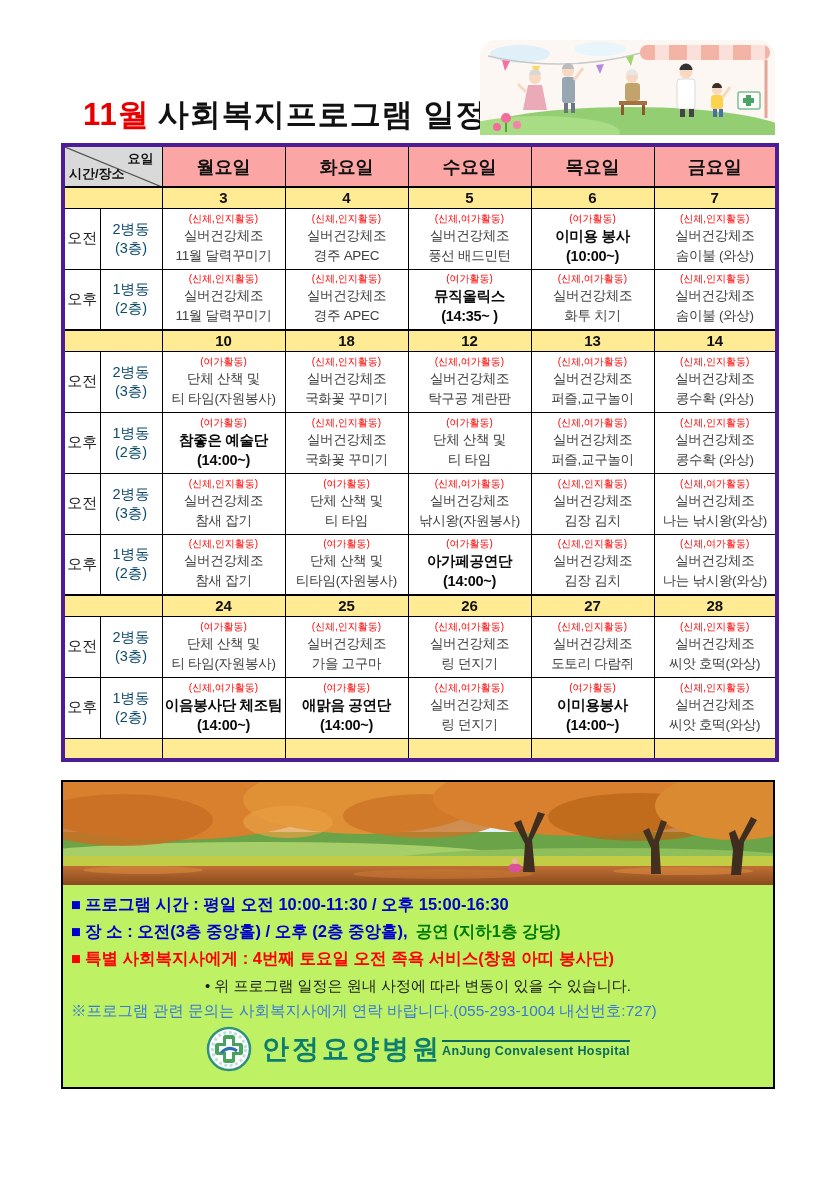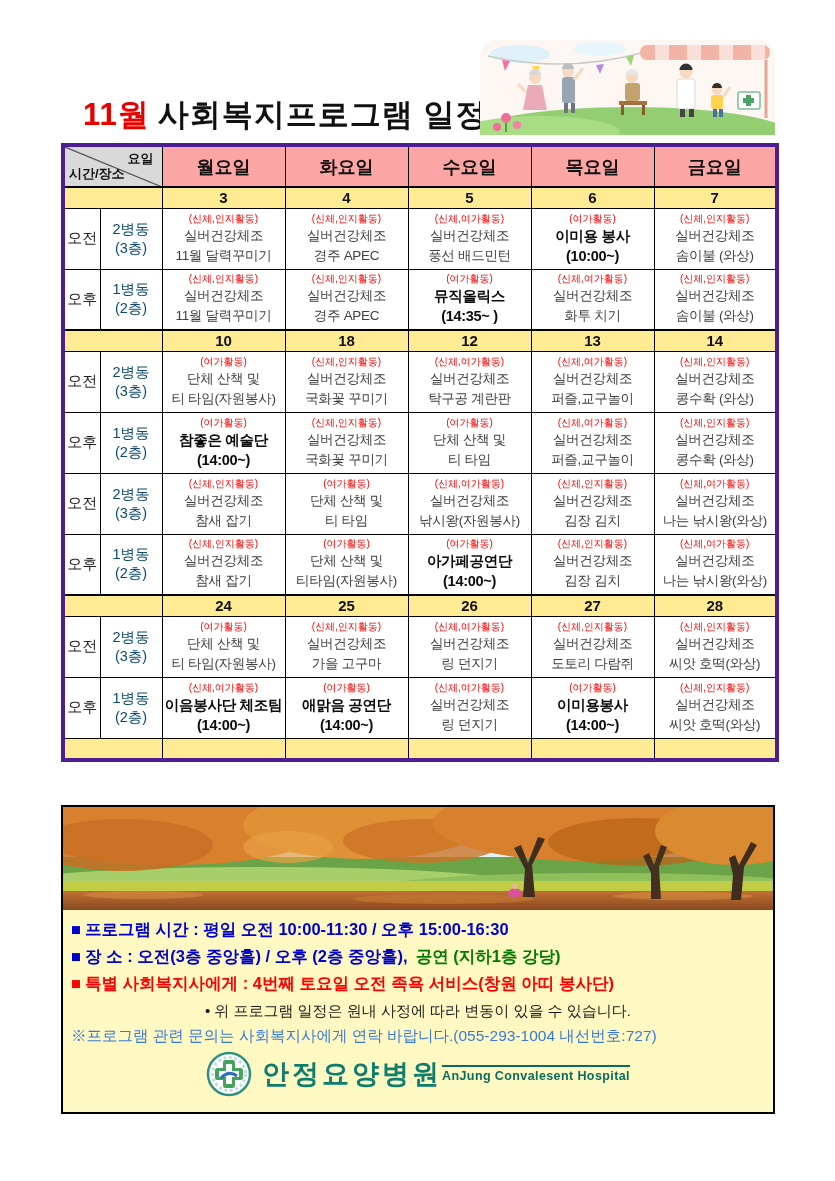--- a/index.html
+++ b/index.html
@@ -25,21 +25,21 @@
   .time-cell { text-align:center; font-size:15px; color:#222;margin-top:35px; }
   .place-cell { text-align:center; font-size:14.5px; color:#0c4a6e; }
   .place-line { line-height:19px; }
   .activity-cell { text-align:center; padding:1px 0; }
   .activity-cell .cat { font-size:10px; line-height:14px; color:#ff0000; }
   .activity-cell .line1, .activity-cell .line2 { font-size:13.5px; line-height:20px; color:#3f3f3f; letter-spacing:-0.3px; }
   .activity-cell.special .line1, .activity-cell.special .line2 { font-weight:800; color:#0a0a0a; font-size:14.5px; }
   .empty-row td { background:#ffeb94; height:22px; }
 
   
-  .lower-box { position:absolute; left:61px; top:805px; width:714px; height:309px; border:2px solid #000; background:#fef9c3; }
+  .lower-box { position:absolute; left:61px; top:780px; width:714px; height:309px; border:2px solid #000; background:#bef264; }
   .photo { display:block; }
   .notes { padding:4px 8px 0 8px; }
   .note-line { font-size:16.5px; font-weight:700; margin:5px 0; white-space:nowrap; }
   .note-blue { color:#0000cc; }
   .note-red { color:#ff0000; }
   .note-bullet { margin-right:4px; }
   .note-highlight { color:#007a00; font-weight:800; margin-left:8px; }
   .note-plain { color:#1a1a1a; font-weight:500; font-size:15px; text-align:center; margin:7px 0 5px 0; }
   .note-contact { color:#3b79d6; font-weight:500; font-size:15.5px; margin:2px 0 4px 0; }
 

